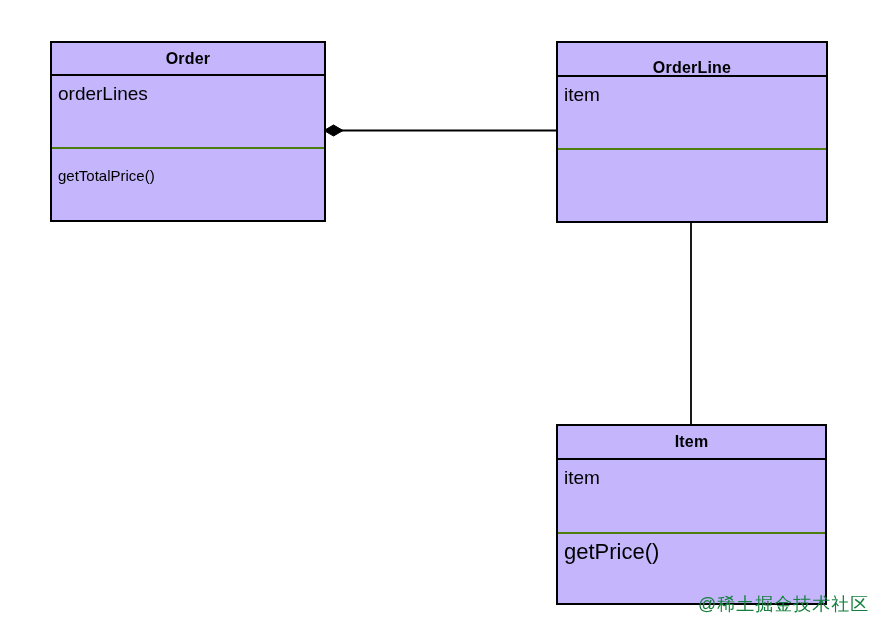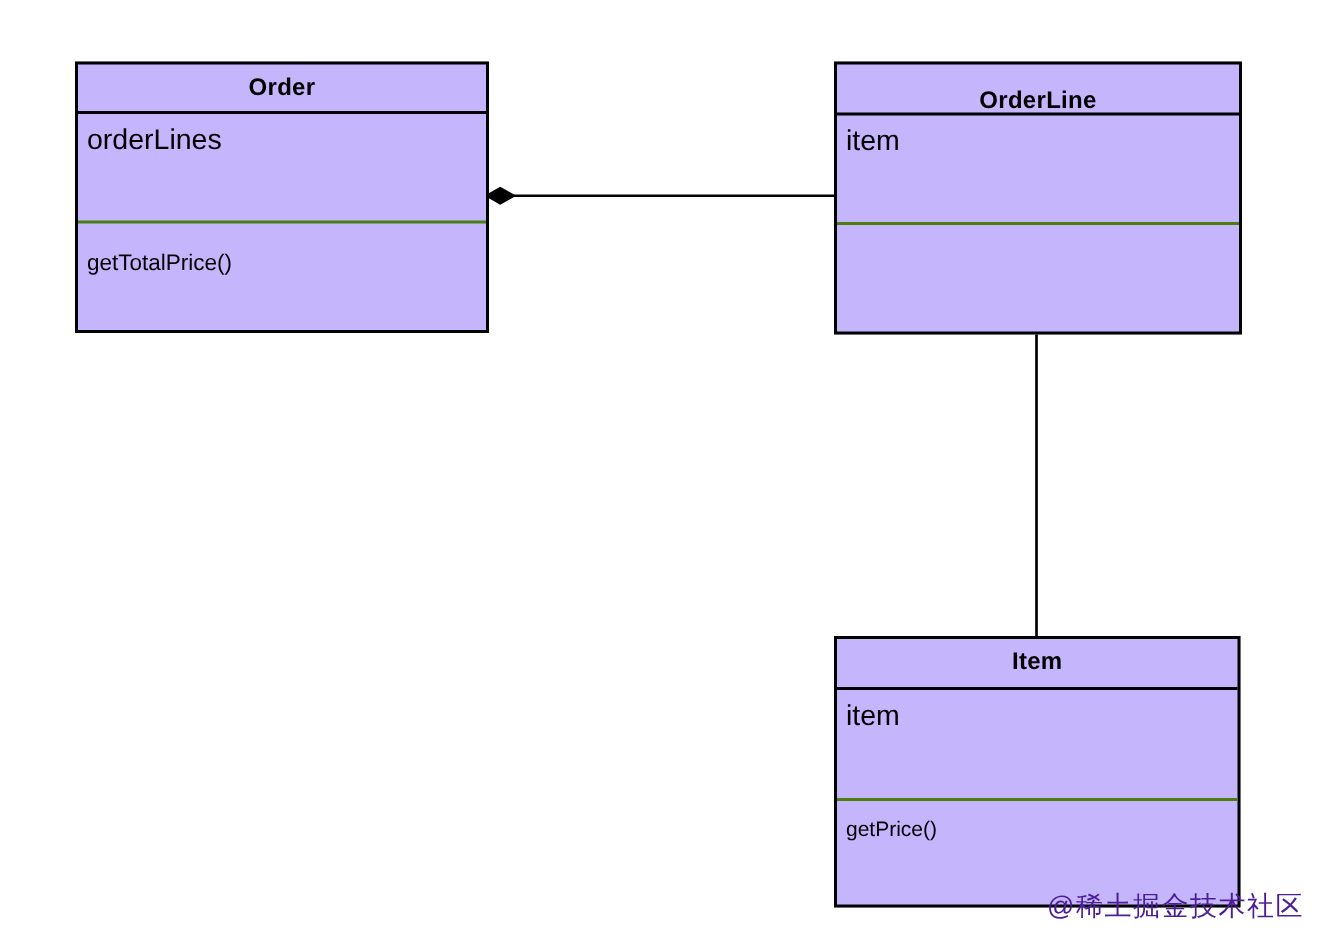--- a/index.html
+++ b/index.html
@@ -42,21 +42,21 @@
     line-height: 28px;
   }
   .uml-methods {
     box-sizing: border-box;
     padding: 17px 0 0 6px;
     font-size: 15px;
     line-height: 20px;
     flex: 1;
   }
   .uml-methods.large {
-    font-size: 14px;
+    font-size: 22px;
     line-height: 28px;
     padding-top: 4px;
   }
   
   #class-order { left: 50px; top: 41px; width: 276px; height: 181px; }
   #class-order .uml-title { height: 33px; }
   #class-order .uml-attrs { height: 73px; }
   
   #class-orderline { left: 556px; top: 41px; width: 272px; height: 182px; }
   #class-orderline .uml-title { height: 17px; margin-top: 17px; }
@@ -72,21 +72,21 @@
     top: 0;
     width: 886px;
     height: 634px;
     pointer-events: none;
   }
   .watermark {
     position: absolute;
     left: 698px;
     top: 592px;
     font-size: 18px;
-    color: #4c1d95;
+    color: #15803d;
     letter-spacing: 1px;
     white-space: nowrap;
   }
 </style>
 </head>
 <body>
 
 <div class="canvas">
 
   <svg class="connector-layer" width="886" height="634" viewBox="0 0 886 634">

